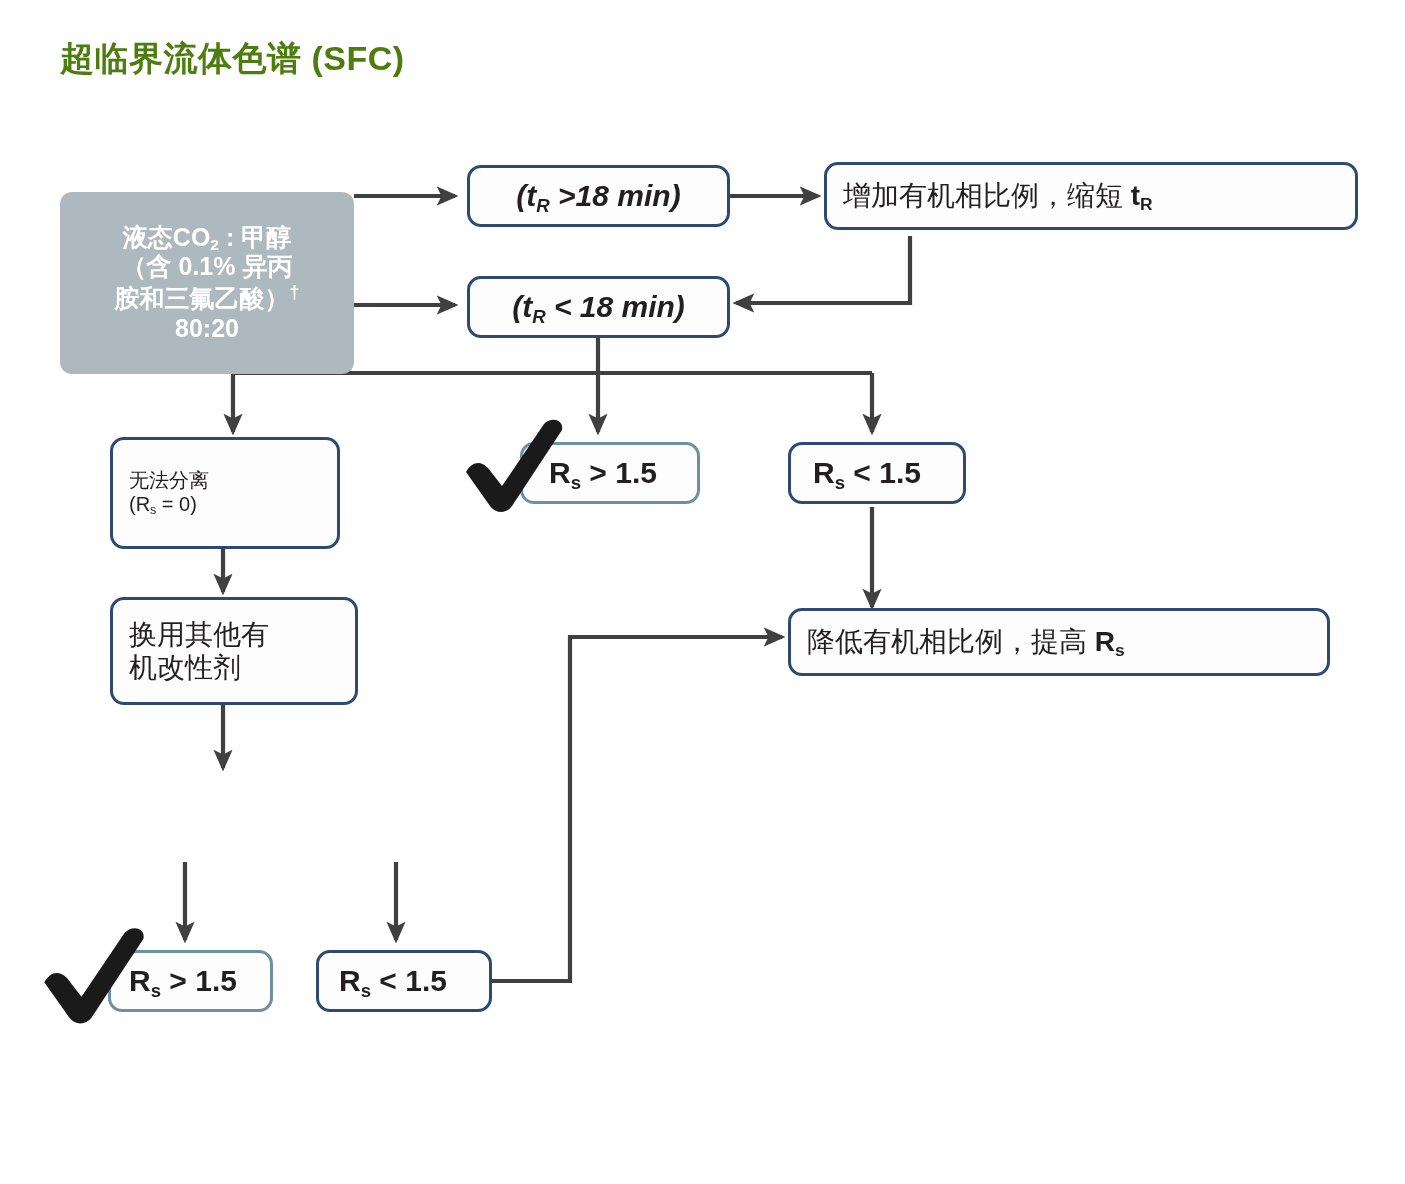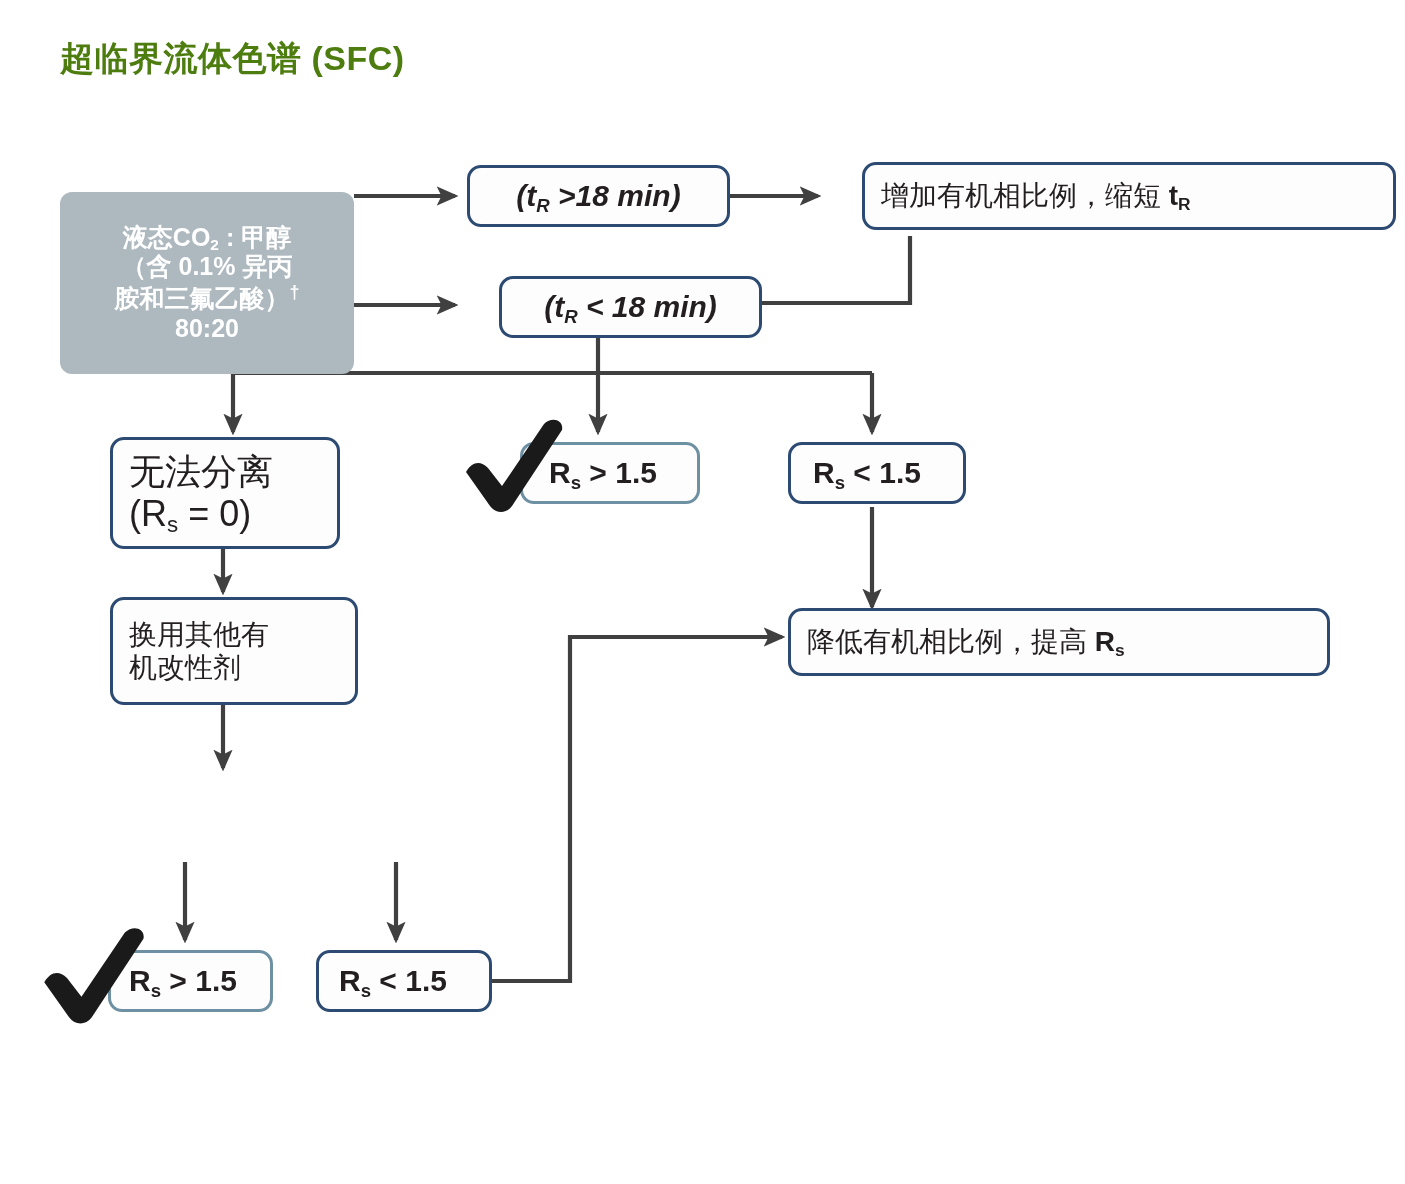--- a/index.html
+++ b/index.html
@@ -130,33 +130,33 @@
       <span>80:20</span>
     </span>
   </div>
 
   <div class="node center n-bold" style="left:467px; top:165px; width:263px; height:62px; font-size:30px;">
     <span class="txt">
       <span>(t</span><sub>R</sub><span> &gt;18 min)</span>
     </span>
   </div>
 
-  <div class="node" style="left:824px; top:162px; width:534px; height:68px; font-size:28px;margin-left:38px;">
+  <div class="node" style="left:824px; top:162px; width:534px; height:68px; font-size:28px;">
     <span class="txt">
       <span class="n-normal">增加有机相比例，缩短 </span><span class="n-bold">t</span><sub class="n-bold">R</sub>
     </span>
   </div>
 
-  <div class="node center n-bold" style="left:467px; top:276px; width:263px; height:62px; font-size:30px;margin-left:32px;">
+  <div class="node center n-bold" style="left:467px; top:276px; width:263px; height:62px; font-size:30px;">
     <span class="txt">
       <span>(t</span><sub>R</sub><span> &lt; 18 min)</span>
     </span>
   </div>
 
-  <div class="node" style="left:110px; top:437px; width:230px; height:112px; font-size:36px;">
+  <div class="node" style="left:110px; top:437px; width:230px; height:112px; font-size:20px;">
     <span class="txt">
       <span>无法分离</span><br>
       <span>(R</span><sub>s</sub><span> = 0)</span>
     </span>
   </div>
 
   <div class="node light n-bold" style="left:520px; top:442px; width:180px; height:62px; font-size:30px; padding-left:26px;">
     <span class="txt">
       <span>R</span><sub>s</sub><span> &gt; 1.5</span>
     </span>

